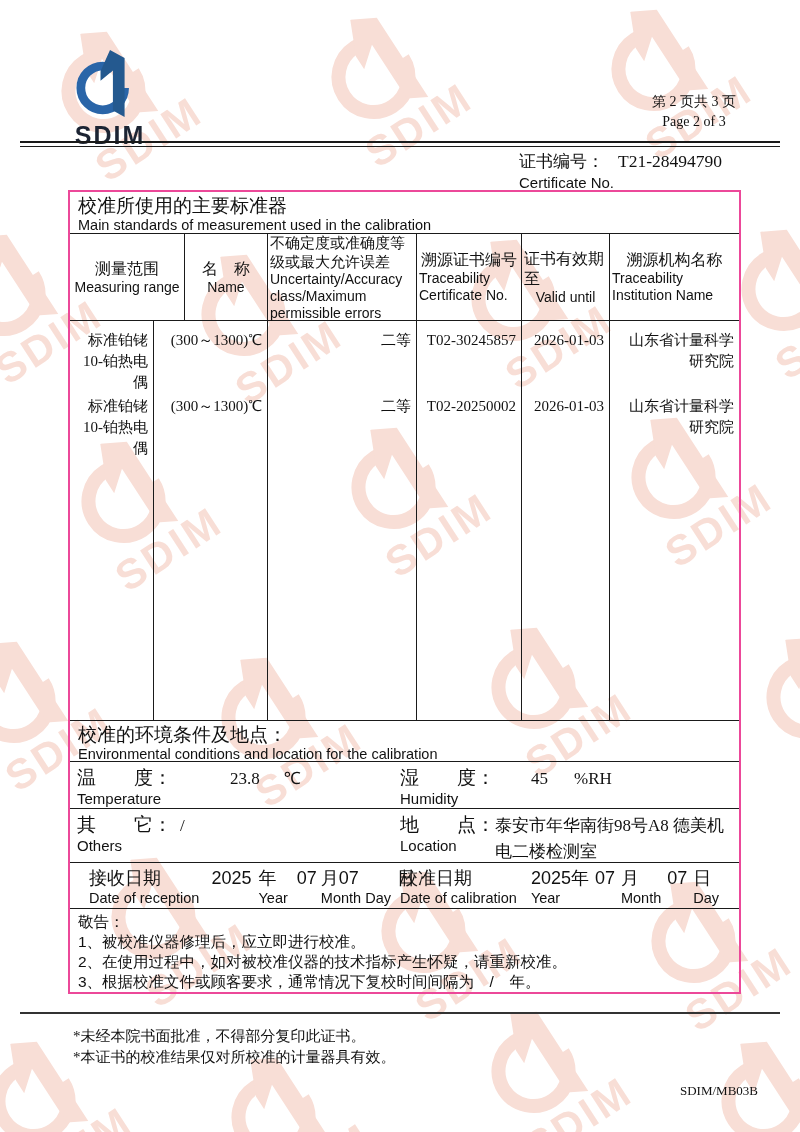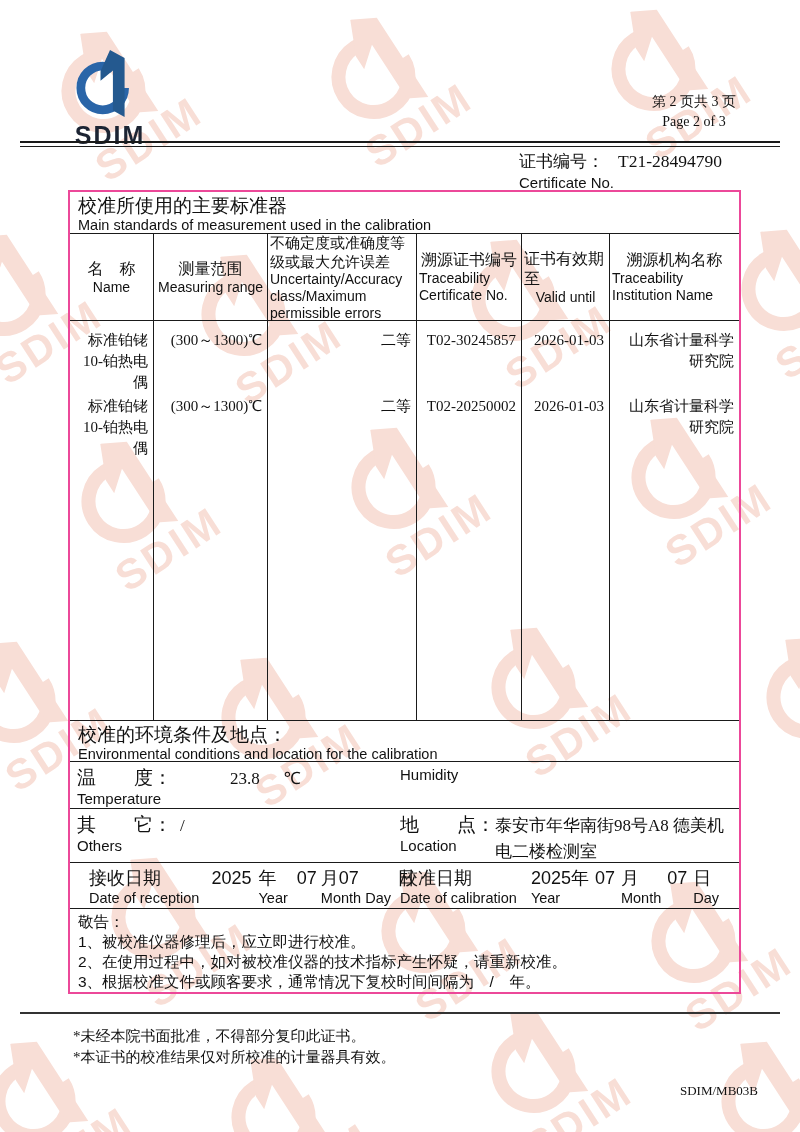--- a/index.html
+++ b/index.html
@@ -269,27 +269,27 @@
     </div>
 
     <div class="mtable">
 
       <div class="sec sec-title">
         <div class="sec-title-cn">校准所使用的主要标准器</div>
         <div class="sec-title-en">Main standards of measurement used in the calibration</div>
       </div>
 
       <div class="sec thead">
+        <div class="th c2">
+          <div class="th-cn">测量范围</div>
+          <div class="th-en">Measuring range</div>
+        </div>
         <div class="th c1">
           <div class="th-cn">名　称</div>
           <div class="th-en">Name</div>
-        </div>
-        <div class="th c2">
-          <div class="th-cn">测量范围</div>
-          <div class="th-en">Measuring range</div>
         </div>
         <div class="th c3">
           <div class="th-cn-sm">不确定度或准确度等级或最大允许误差</div>
           <div class="th-en">Uncertainty/Accuracy class/Maximum permissible errors</div>
         </div>
         <div class="th c4">
           <div class="th-cn">溯源证书编号</div>
           <div class="th-en">Traceability Certificate No.</div>
         </div>
         <div class="th c5">
@@ -337,20 +337,25 @@
       <div class="sec env-row row1">
         <div class="env-left">
           <div class="inline-top">
             <span class="lab-cn">温　　度：</span>
             <span class="val" style="margin-left:58px">23.8</span>
             <span class="val" style="margin-left:24px">℃</span>
           </div>
           <div class="lab-en">Temperature</div>
         </div>
         <div class="env-right">
+          <div class="inline-top">
+            <span class="lab-cn">湿　　度：</span>
+            <span class="val" style="margin-left:36px">45</span>
+            <span class="val" style="margin-left:26px">%RH</span>
+          </div>
           <div class="lab-en">Humidity</div>
         </div>
       </div>
 
       <div class="sec env-row row2">
         <div class="env-left">
           <div class="inline-top">
             <span class="lab-cn">其　　它：</span>
             <span class="val" style="margin-left:8px">/</span>
           </div>

